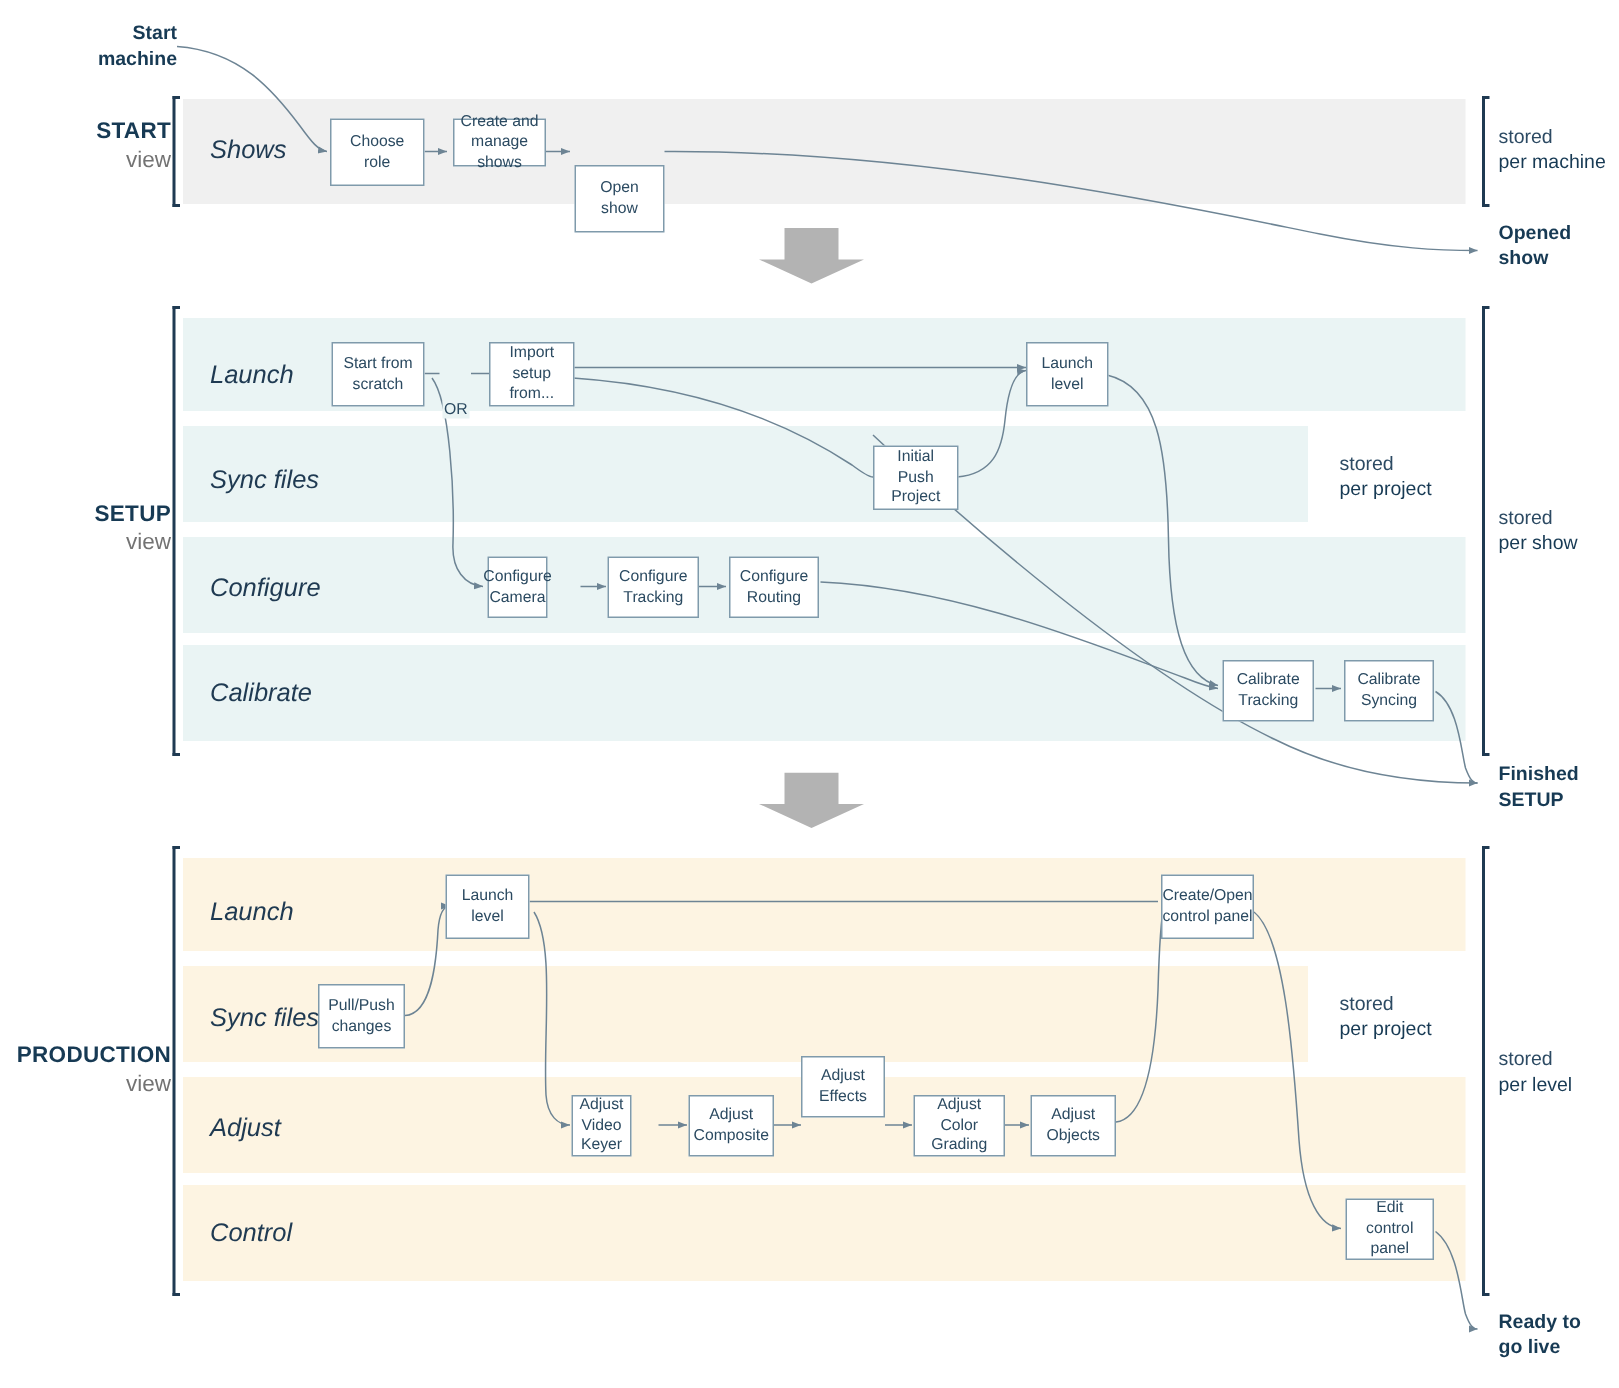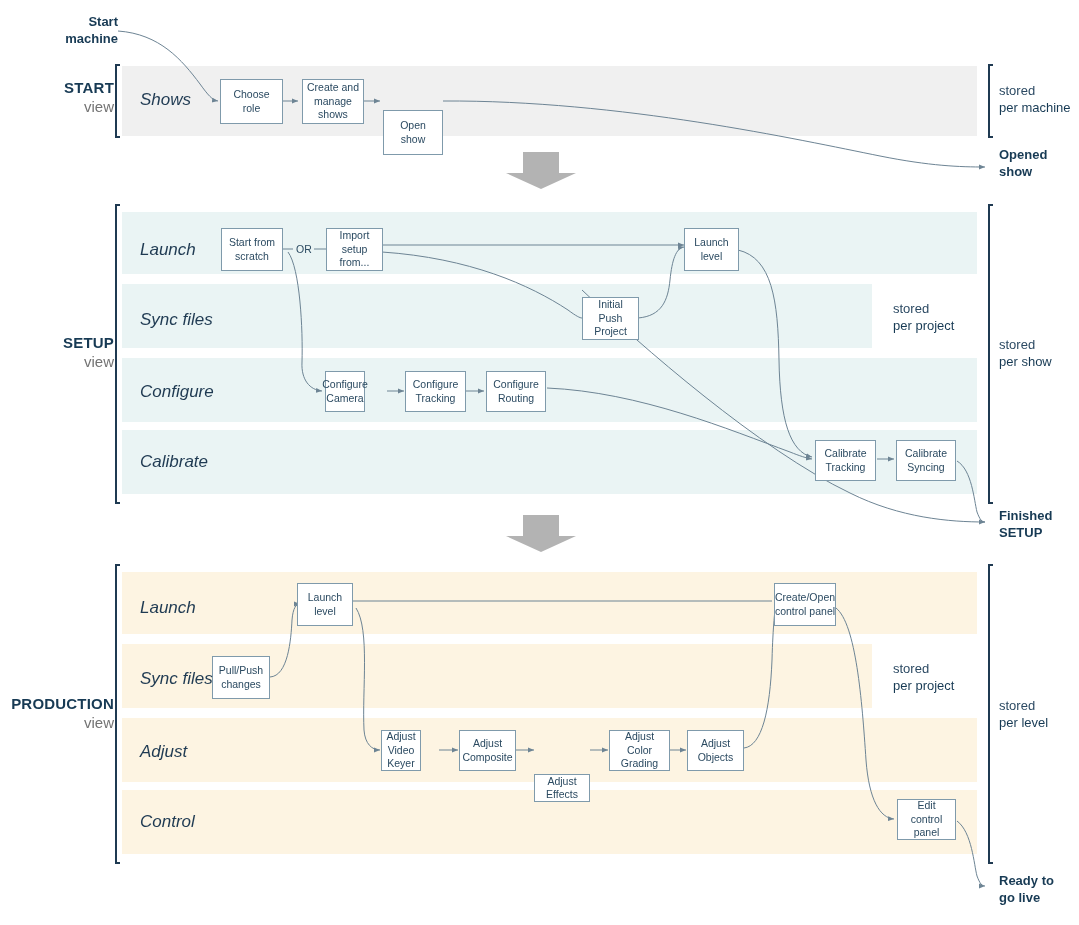--- a/index.html
+++ b/index.html
@@ -92,20 +92,21 @@
     z-index:2;
   }
   
   .or-label{
     position:absolute;
     font-size:10.5px;
     color:#2b4a61;
     z-index:3;
     background:#eaf4f4;
     padding:0 1px;
+    margin-top:24px;
   }
   
   .note{
     position:absolute;
     font-size:13px;
     line-height:1.3;
     z-index:3;
     white-space:nowrap;
   }
   .note .n1{display:block;font-weight:normal;color:#2c4a63;}
@@ -212,21 +213,21 @@
   <div class="phase-label" style="right:965px;top:78px;width:110px;">
     <span class="pl-name">START</span>
     <span class="pl-sub">view</span>
   </div>
   <div class="bracket" style="left:115px;top:64px;height:74px;"></div>
 
   <div class="band start" style="left:122px;top:66px;width:855px;height:70px;"></div>
   <div class="lane-title" style="left:140px;top:90px;">Shows</div>
 
   <div class="step" style="left:220px;top:79px;width:63px;height:45px;">Choose role</div>
-  <div class="step" style="left:302px;top:79px;width:62px;height:45px;">Create and manage shows</div>
+  <div class="step" style="left:302px;top:79px;width:62px;height:32px;">Create and manage shows</div>
   <div class="step" style="left:383px;top:79px;width:60px;height:45px;margin-top:31px;">Open show</div>
 
   <div class="bracket" style="left:988px;top:64px;height:74px;"></div>
   <div class="note" style="left:999px;top:83px;">
     <span class="n1">stored</span>
     <span class="n2">per machine</span>
   </div>
 
   <div class="endpoint" style="left:999px;top:147px;text-align:left;">
     <span>Opened</span>
@@ -303,21 +304,21 @@
   <div class="lane-title" style="left:140px;top:742px;">Adjust</div>
   <div class="lane-title" style="left:140px;top:812px;">Control</div>
 
   <div class="step" style="left:297px;top:583px;width:56px;height:43px;">Launch level</div>
   <div class="step" style="left:774px;top:583px;width:62px;height:43px;">Create/Open control panel</div>
 
   <div class="step" style="left:212px;top:656px;width:58px;height:43px;">Pull/Push changes</div>
 
   <div class="step" style="left:381px;top:730px;width:40px;height:41px;">Adjust Video Keyer</div>
   <div class="step" style="left:459px;top:730px;width:57px;height:41px;">Adjust Composite</div>
-  <div class="step" style="left:534px;top:774px;width:56px;height:28px;">Adjust Effects</div>
+  <div class="step" style="left:534px;top:704px;width:56px;height:41px;">Adjust Effects</div>
   <div class="step" style="left:609px;top:730px;width:61px;height:41px;">Adjust Color Grading</div>
   <div class="step" style="left:687px;top:730px;width:57px;height:41px;">Adjust Objects</div>
 
   <div class="step" style="left:897px;top:799px;width:59px;height:41px;">Edit control panel</div>
 
   <div class="note" style="left:893px;top:661px;">
     <span class="n1">stored</span>
     <span class="n2">per project</span>
   </div>
 

